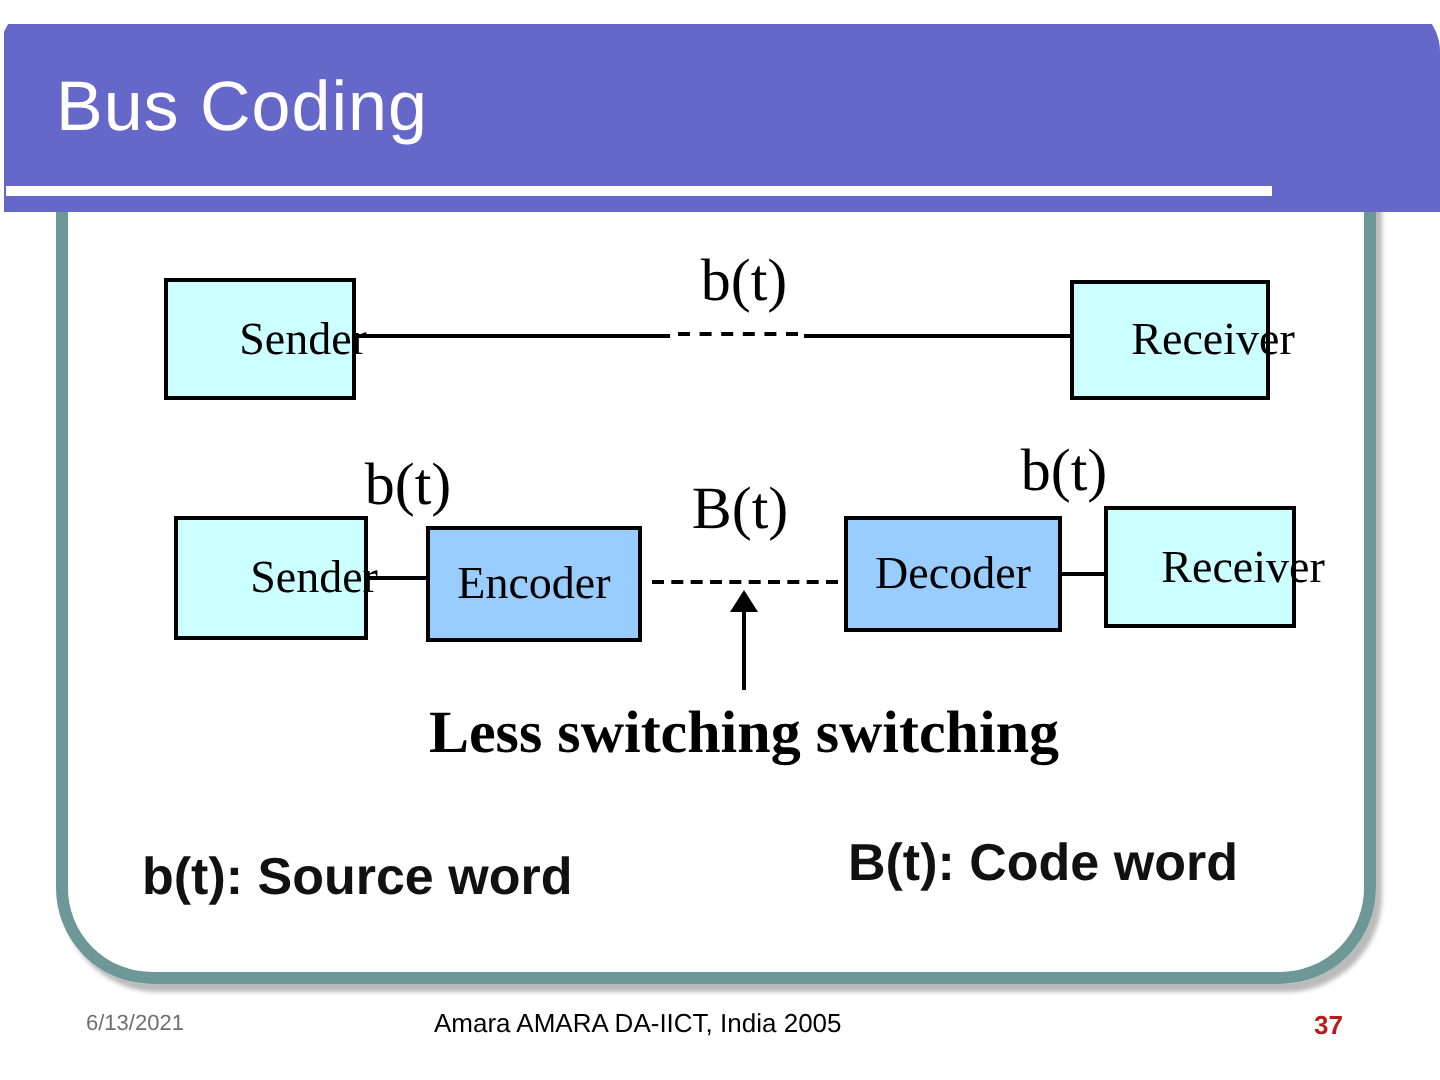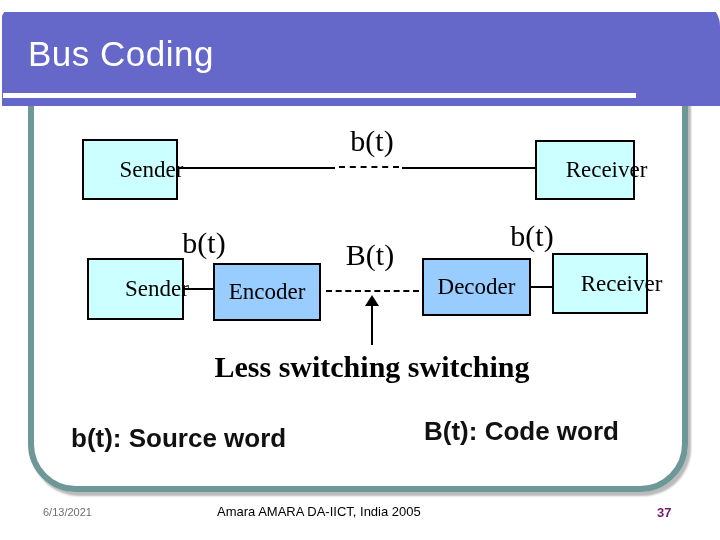--- a/index.html
+++ b/index.html
@@ -90,21 +90,21 @@
   #def-code   { left:424px; top:416px; }
 
   
   #footer-date {
     position:absolute; left:43px; top:506px; font-size:11px; color:#6f6f6f;
   }
   #footer-credit {
     position:absolute; left:217px; top:504px; font-size:13px; font-weight:normal; color:#000;
   }
   #footer-page {
-    position:absolute; left:657px; top:505px; font-size:13px; font-weight:bold; color:#701a75;
+    position:absolute; left:657px; top:505px; font-size:13px; font-weight:bold; color:#b91c1c;
   }
 </style>
 </head>
 <body>
 
 <div id="slide">
 
   <div id="frame"></div>
 
   <div id="banner">

